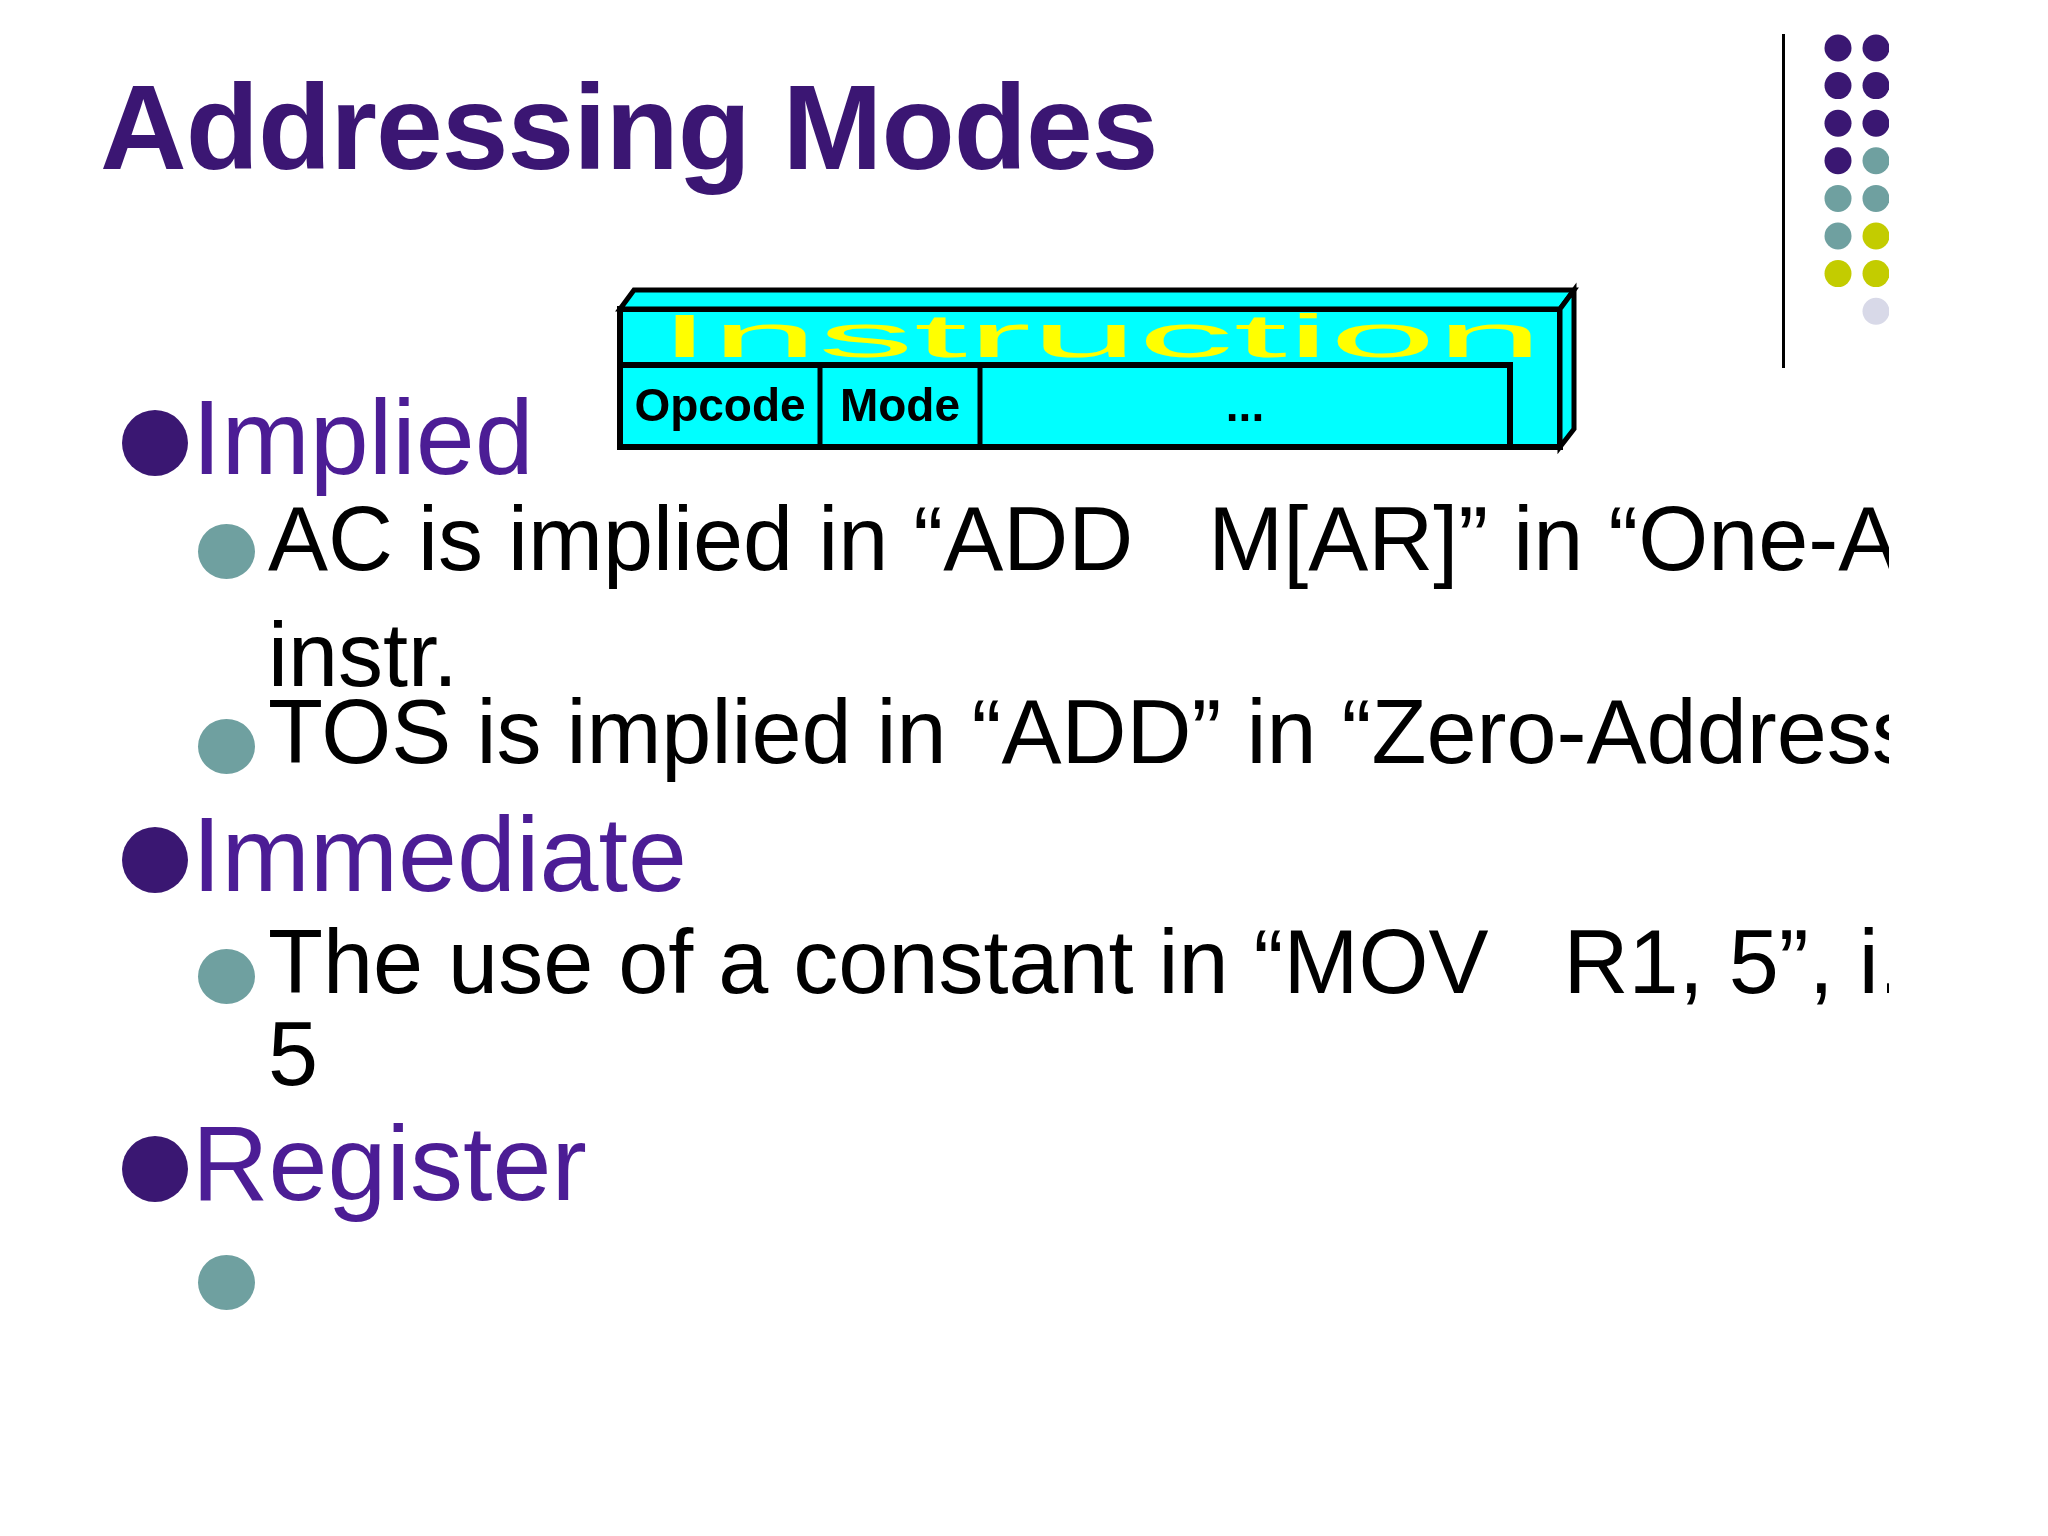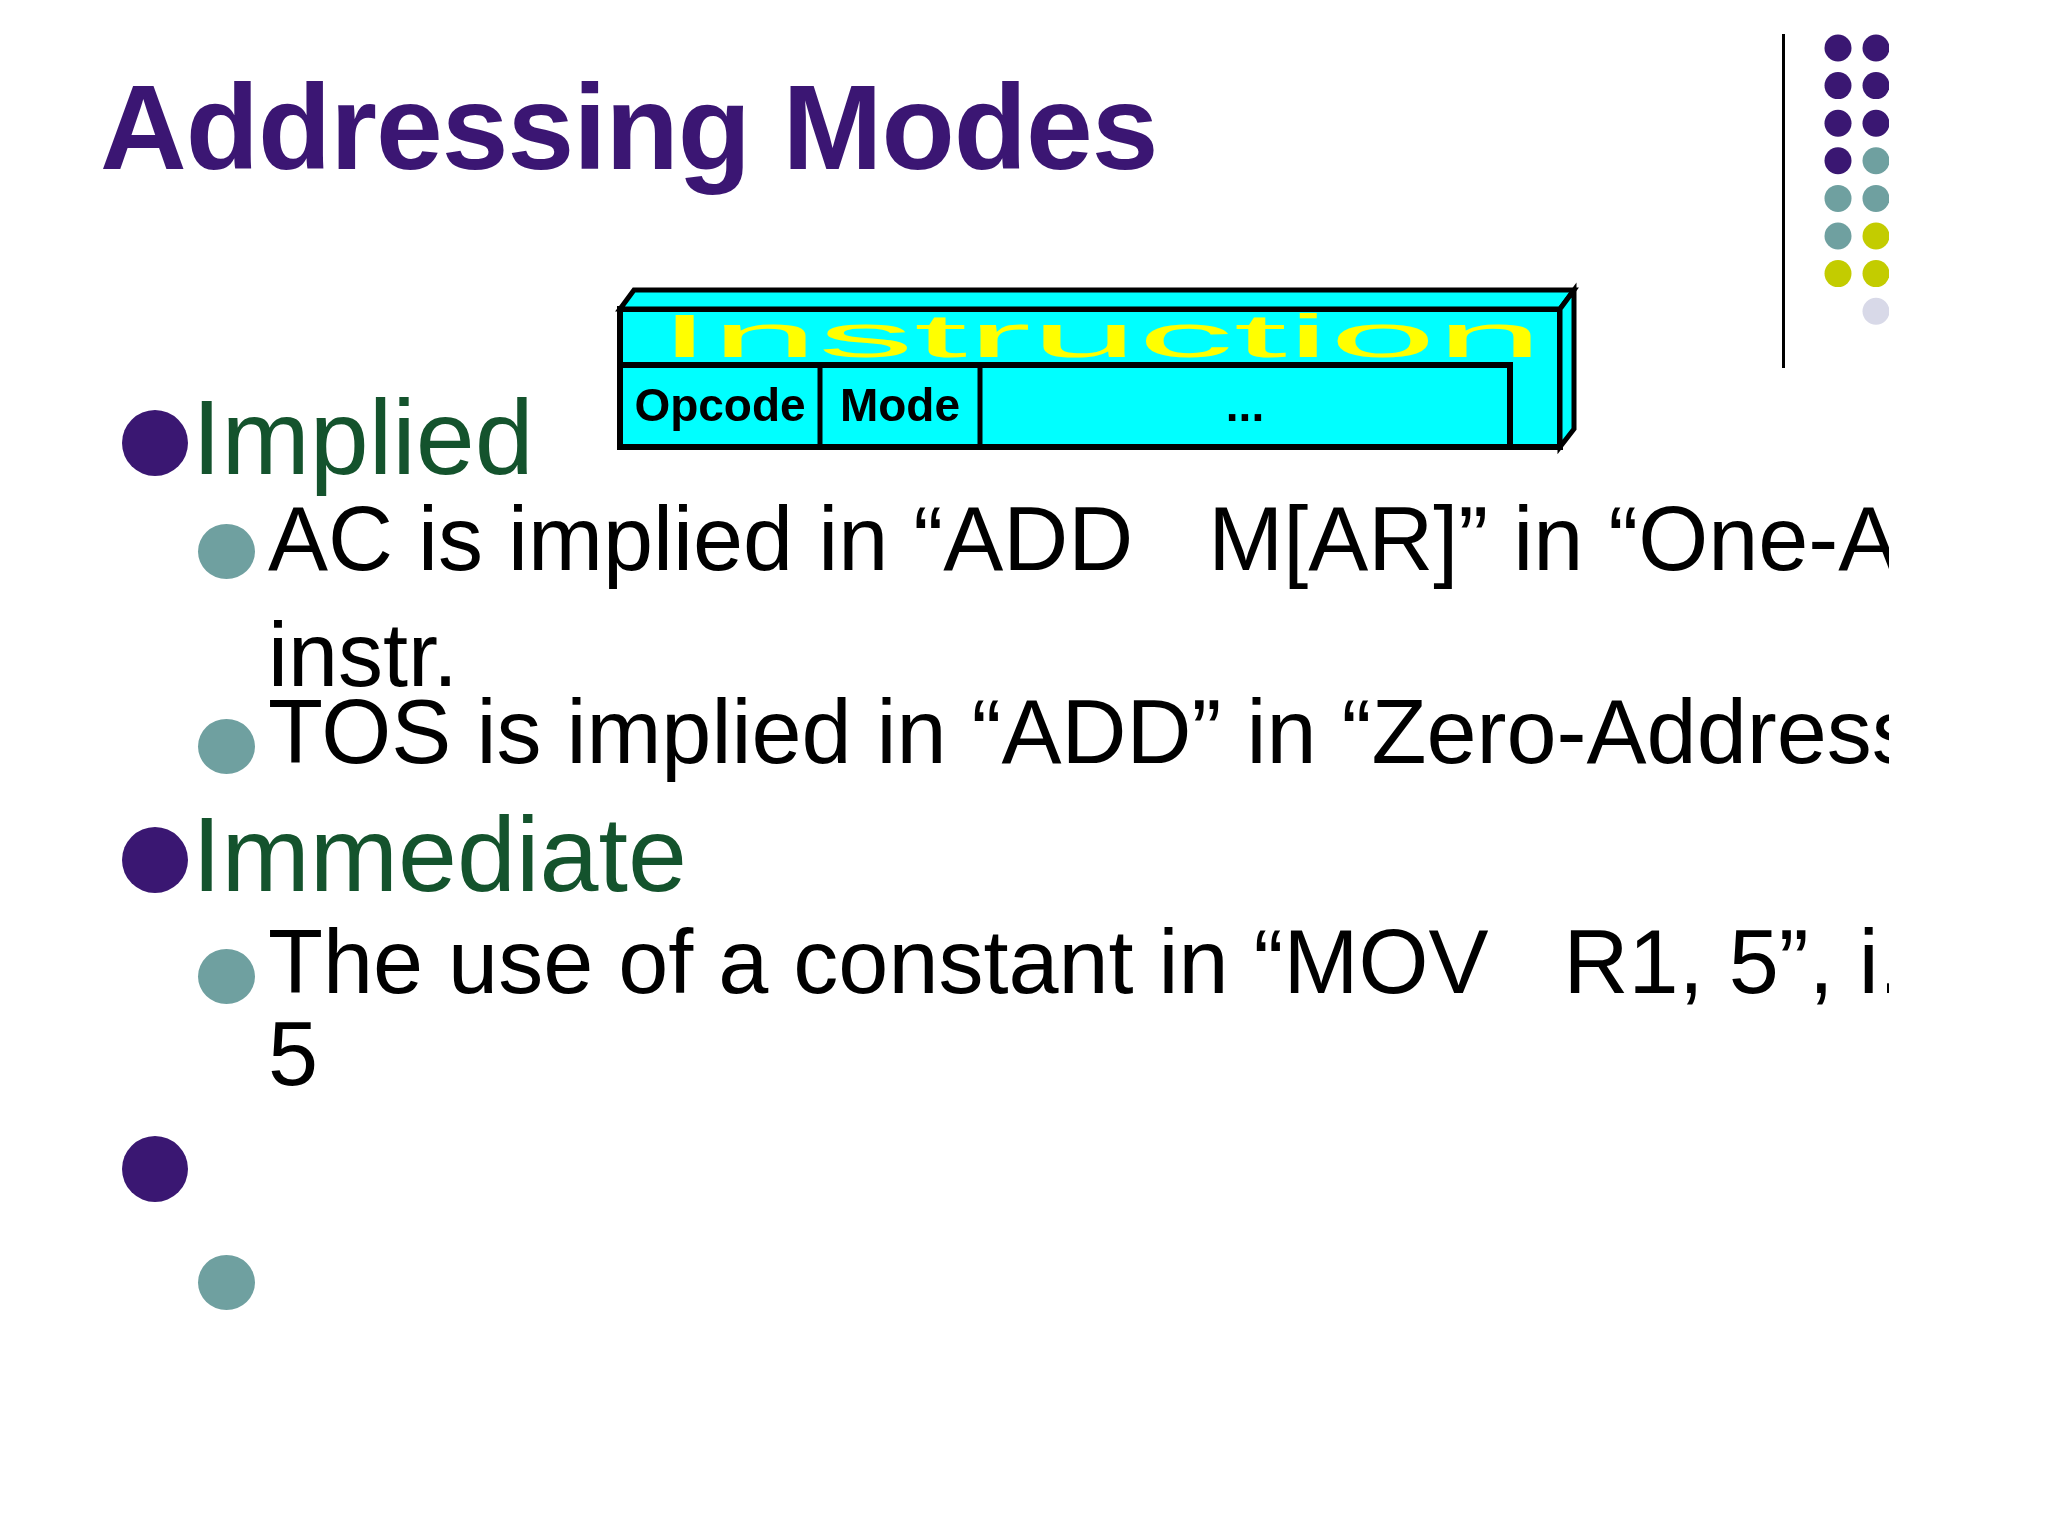--- a/index.html
+++ b/index.html
@@ -17,21 +17,21 @@
     left:100px; top:58px;
     font-size:120px;
     font-weight:bold;
     color:#3B1673;
     white-space:pre;
     letter-spacing:-1px;
   }
   .l1-text{
     font-size:106px;
     line-height:110px;
-    color:#14532d;
+    color:#4c1d95;
     white-space:pre;
   }
   .l2-text{
     font-size:90px;
     line-height:94px;
     color:#000;
     white-space:pre;
   }
   .bullet{
     border-radius:50%;
@@ -123,20 +123,21 @@
   <div class="abs l2-text" style="left:268px;top:685px;">TOS is implied in “ADD” in “Zero-Address” instr.</div>
 
   <div class="abs bullet bullet-l1" style="left:122px;top:827px;"></div>
   <div class="abs l1-text" style="left:192px;top:799px;">Immediate</div>
 
   <div class="abs bullet bullet-l2" style="left:198px;top:949px;"></div>
   <div class="abs l2-text" style="left:268px;top:915px;">The use of a constant in “MOV   R1, 5”, i.e. R1 ←</div>
   <div class="abs l2-text" style="left:268px;top:1007px;">5</div>
 
   <div class="abs bullet bullet-l1" style="left:122px;top:1136px;"></div>
+  <div class="abs l1-text" style="left:192px;top:1108px;">Register</div>
 
   <div class="abs bullet bullet-l2" style="left:198px;top:1255px;"></div>
 
   <svg class="abs" style="left:1902px;top:1492px;" width="140" height="36">
     <line x1="4" y1="18" x2="96" y2="18" stroke="#000" stroke-width="5"></line>
     <polygon points="94,5 132,18 94,31" fill="#000"></polygon>
   </svg>
 
 </div>
 

